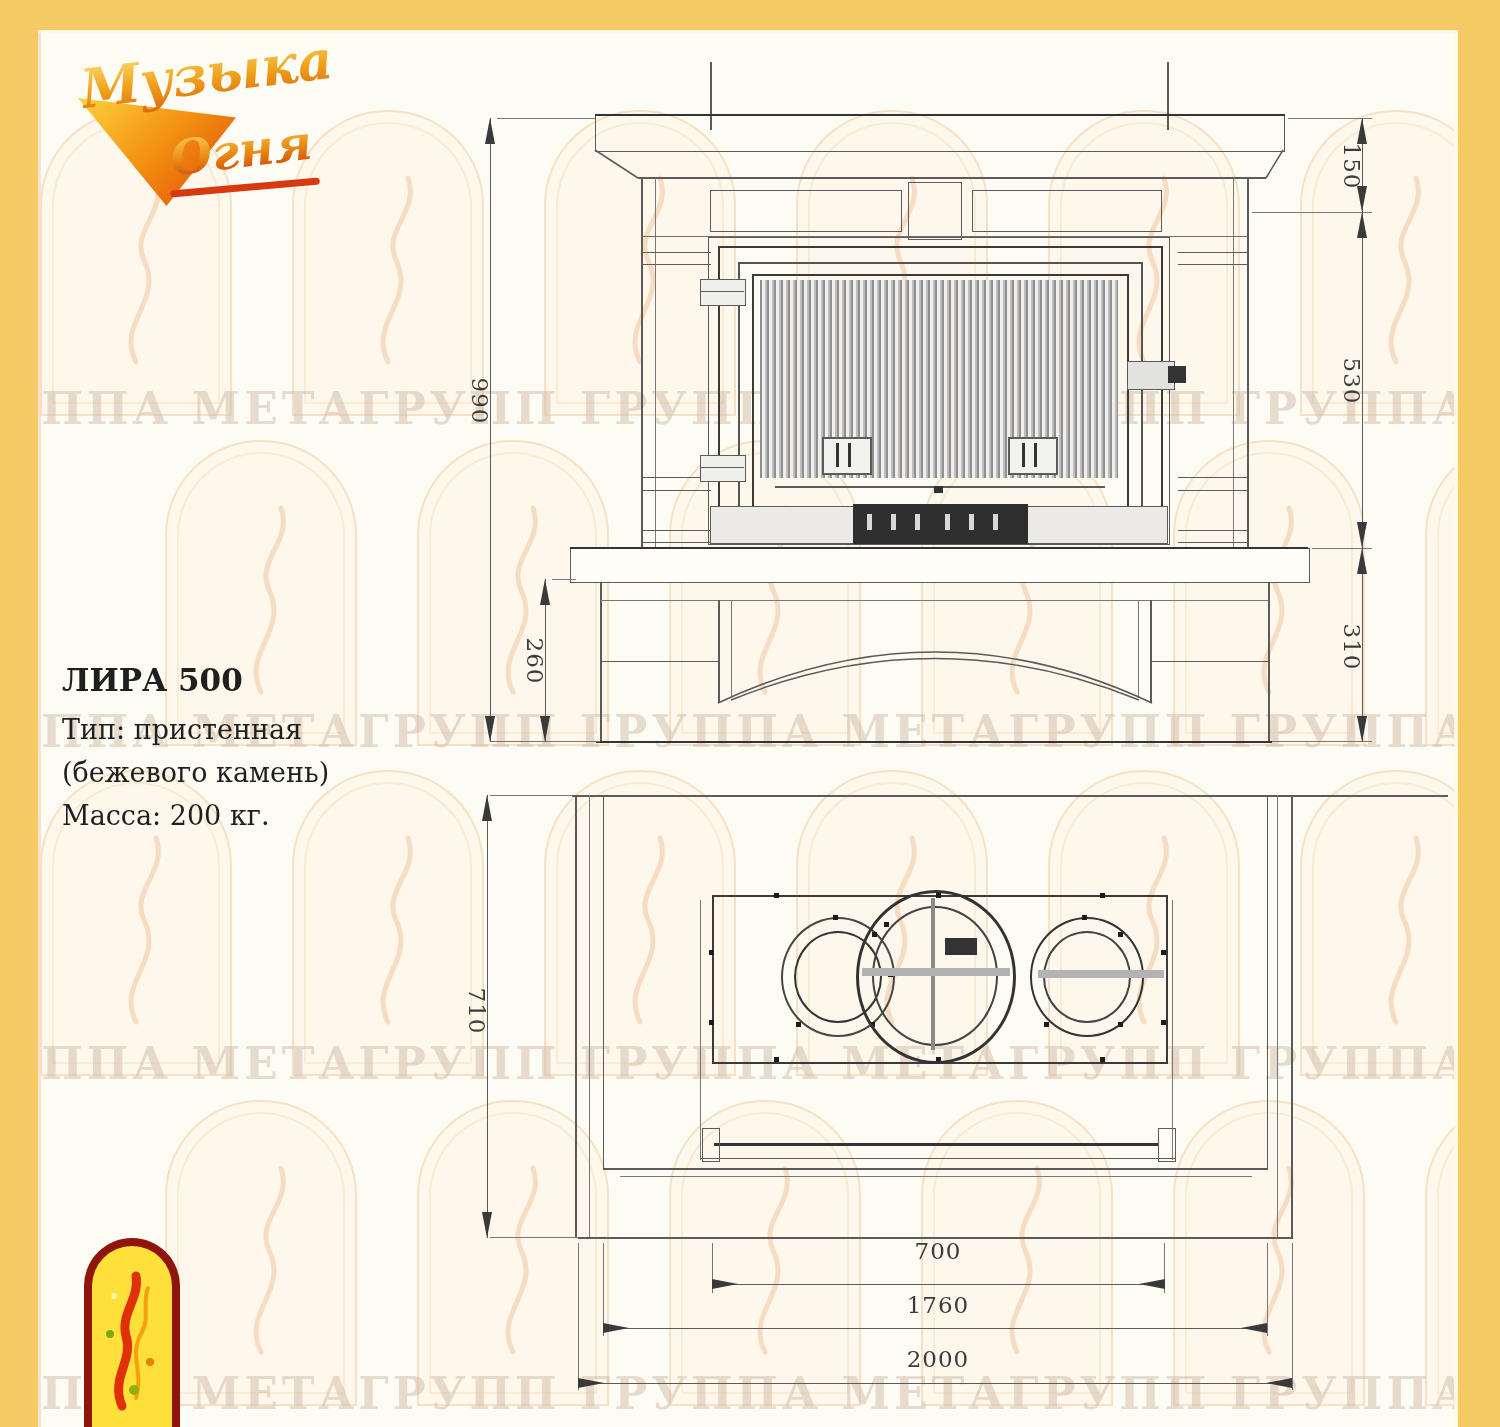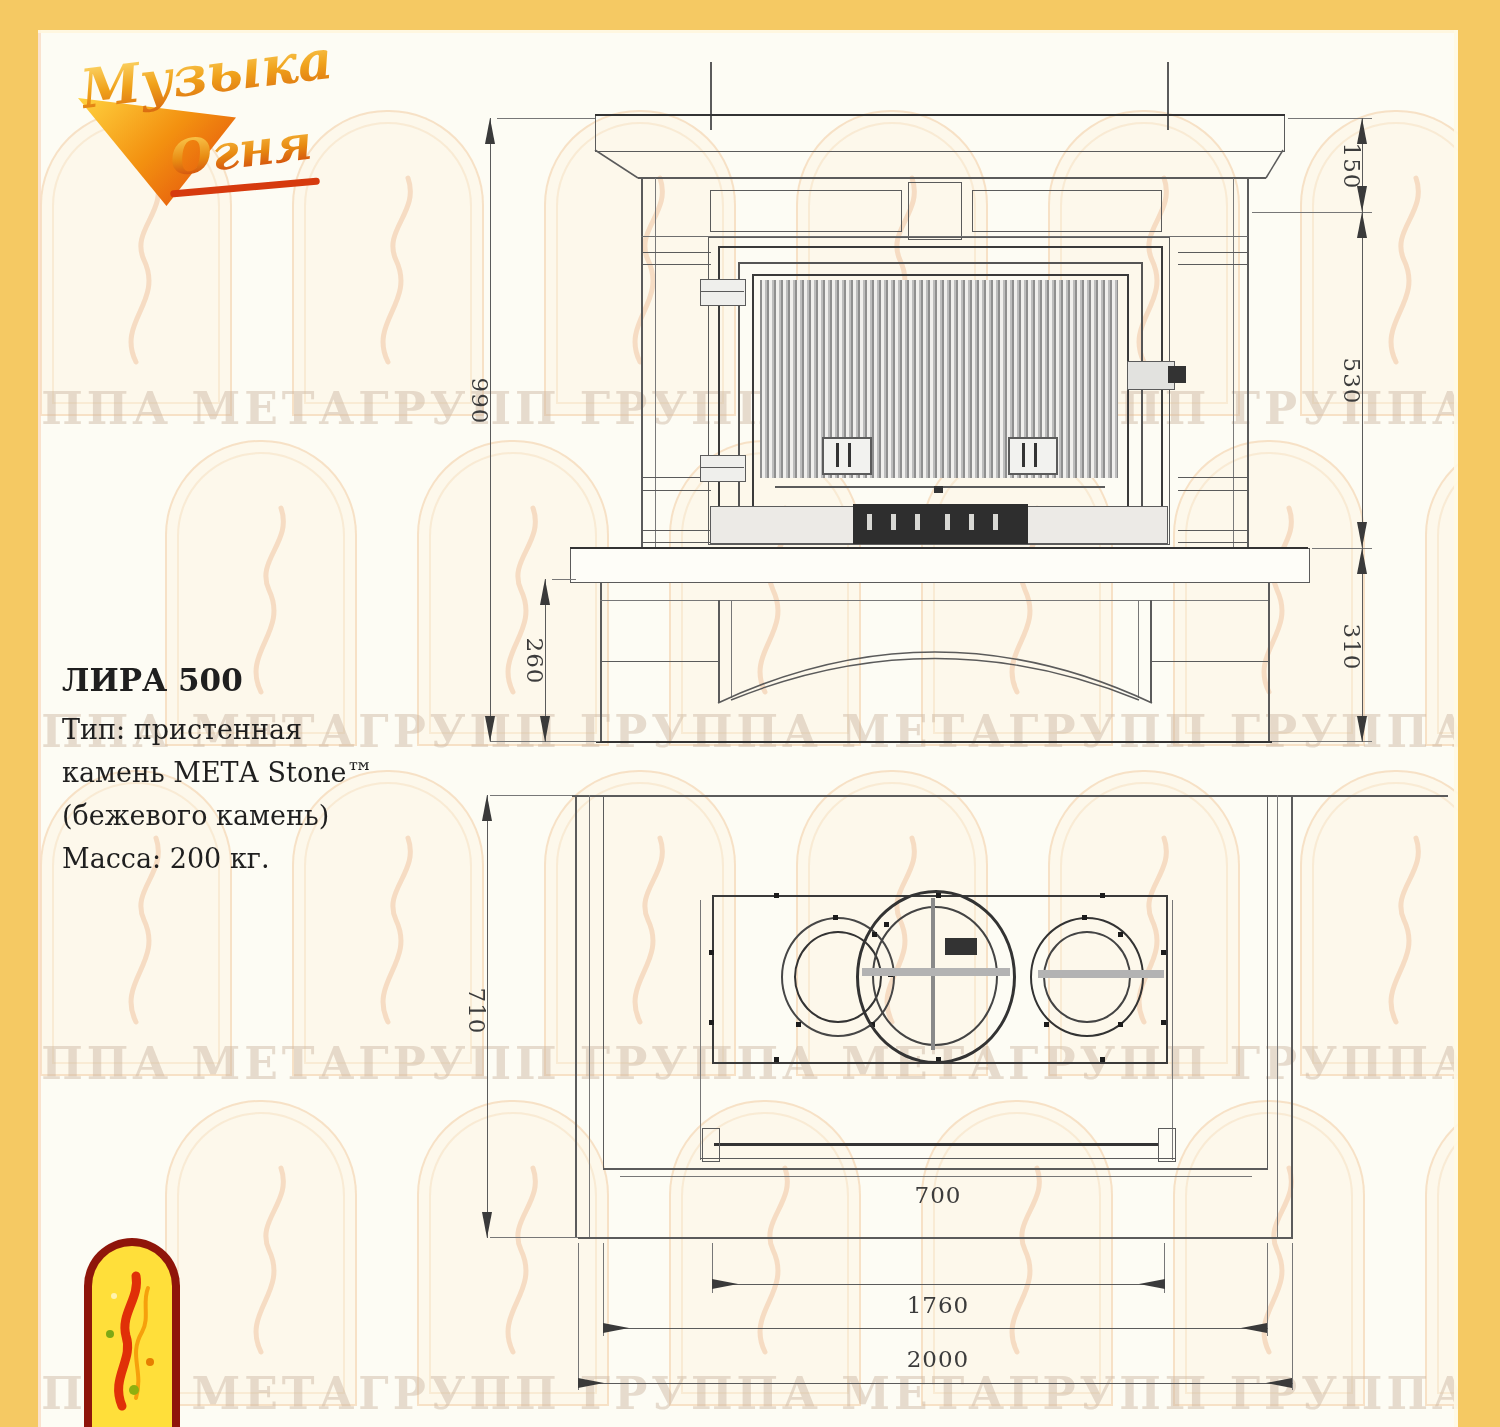--- a/index.html
+++ b/index.html
@@ -391,21 +391,21 @@
     <div class="ln" style="left:712px;top:1243px;width:1px;height:50px;background:#777;"></div>
     <div class="ln" style="left:1164px;top:1243px;width:1px;height:50px;background:#777;"></div>
     <div class="ln" style="left:603px;top:1243px;width:1px;height:93px;background:#777;"></div>
     <div class="ln" style="left:1267px;top:1243px;width:1px;height:93px;background:#777;"></div>
     <div class="ln" style="left:578px;top:1243px;width:1px;height:147px;background:#777;"></div>
     <div class="ln" style="left:1292px;top:1243px;width:1px;height:147px;background:#777;"></div>
 
     <div class="ln" style="left:712px;top:1284px;width:453px;height:1px;"></div>
     <div class="arh rt" style="left:712px;top:1279px;"></div>
     <div class="arh lf" style="left:1139px;top:1279px;"></div>
-    <div class="dim" style="left:893px;top:1182px;">700</div>
+    <div class="dim" style="left:893px;top:1238px;">700</div>
 
     <div class="ln" style="left:603px;top:1328px;width:665px;height:1px;"></div>
     <div class="arh rt" style="left:603px;top:1323px;"></div>
     <div class="arh lf" style="left:1241px;top:1323px;"></div>
     <div class="dim" style="left:893px;top:1292px;">1760</div>
 
     <div class="ln" style="left:578px;top:1383px;width:715px;height:1px;"></div>
     <div class="arh rt" style="left:578px;top:1378px;"></div>
     <div class="arh lf" style="left:1266px;top:1378px;"></div>
     <div class="dim" style="left:893px;top:1346px;">2000</div>
@@ -414,21 +414,20 @@
       <line x1="595" y1="150" x2="638" y2="178" stroke="#5b5b5b" stroke-width="1.5"></line>
       <line x1="1283" y1="150" x2="1266" y2="178" stroke="#5b5b5b" stroke-width="1.5"></line>
       <path d="M718 703 Q935 601 1152 703" fill="none" stroke="#5b5b5b" stroke-width="1.6"></path>
       <path d="M731 700 Q935 617 1139 700" fill="none" stroke="#5b5b5b" stroke-width="1.4"></path>
     </svg>
   </div>
 
   <div id="product">
     <div class="title">ЛИРА 500</div>
     <div class="spec">Тип: пристенная</div>
-    <div class="spec">камень МЕТА Stone™</div>
     <div class="spec">(бежевого камень)</div>
     <div class="spec">Масса: 200 кг.</div>
   </div>
 
   <div id="brand">
     <div class="tri"></div>
     <div class="w1">Музыка</div>
     <div class="w2">Огня</div>
     <div class="streak"></div>
   </div>

